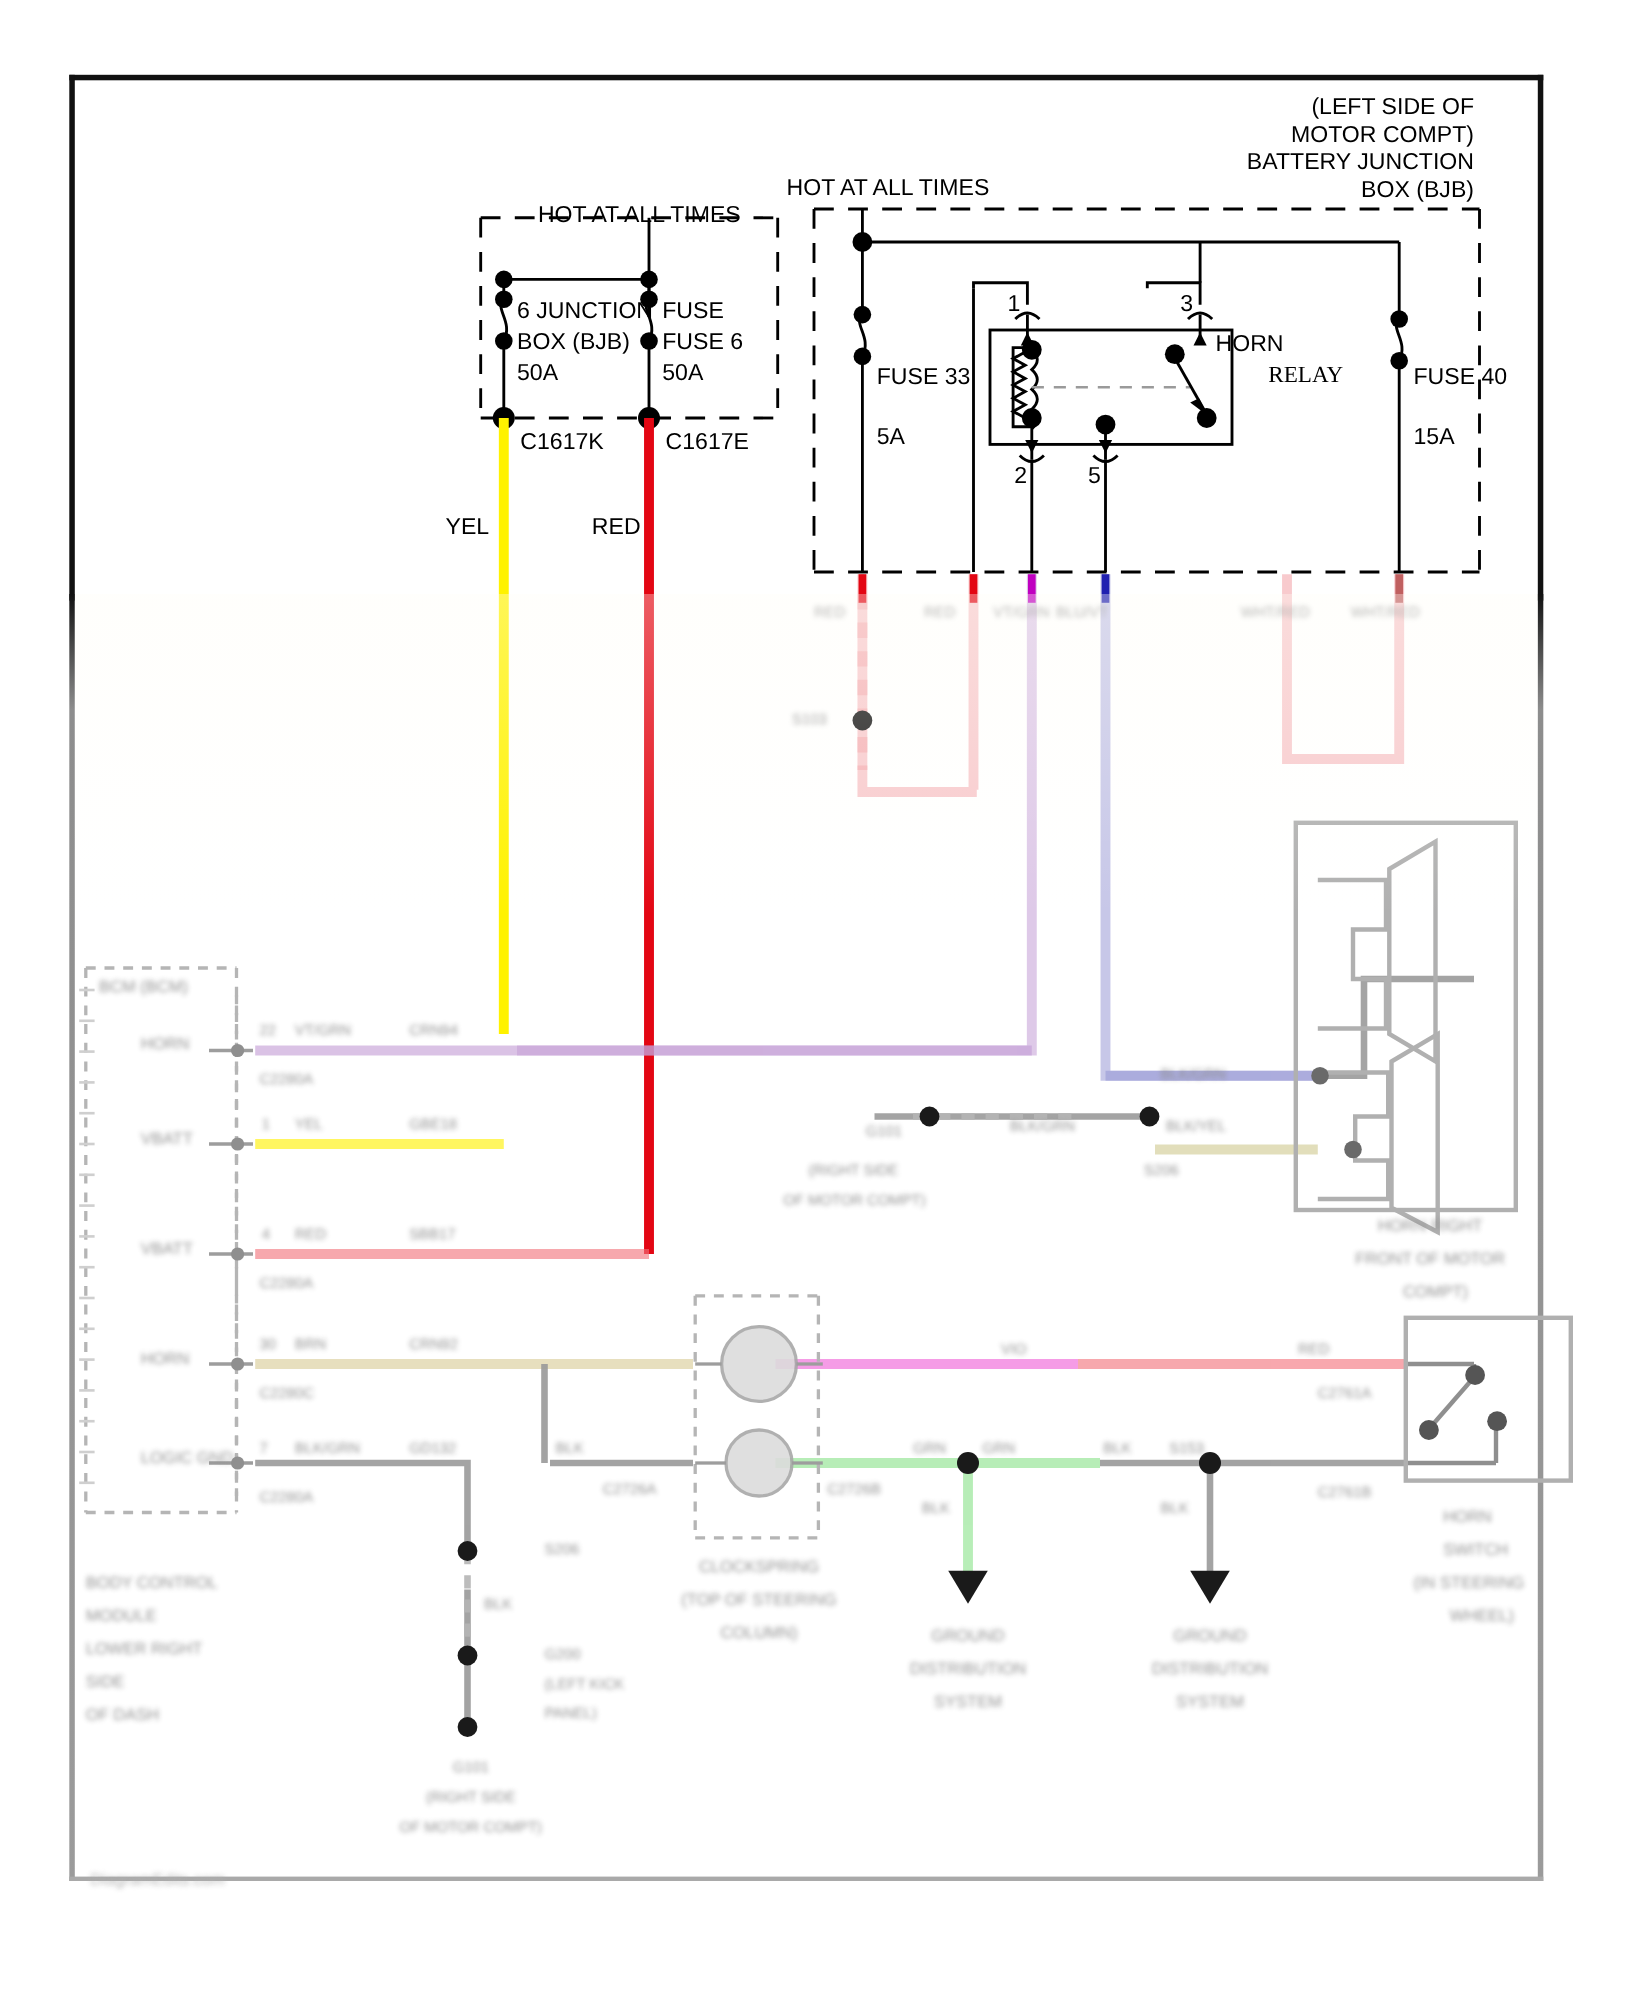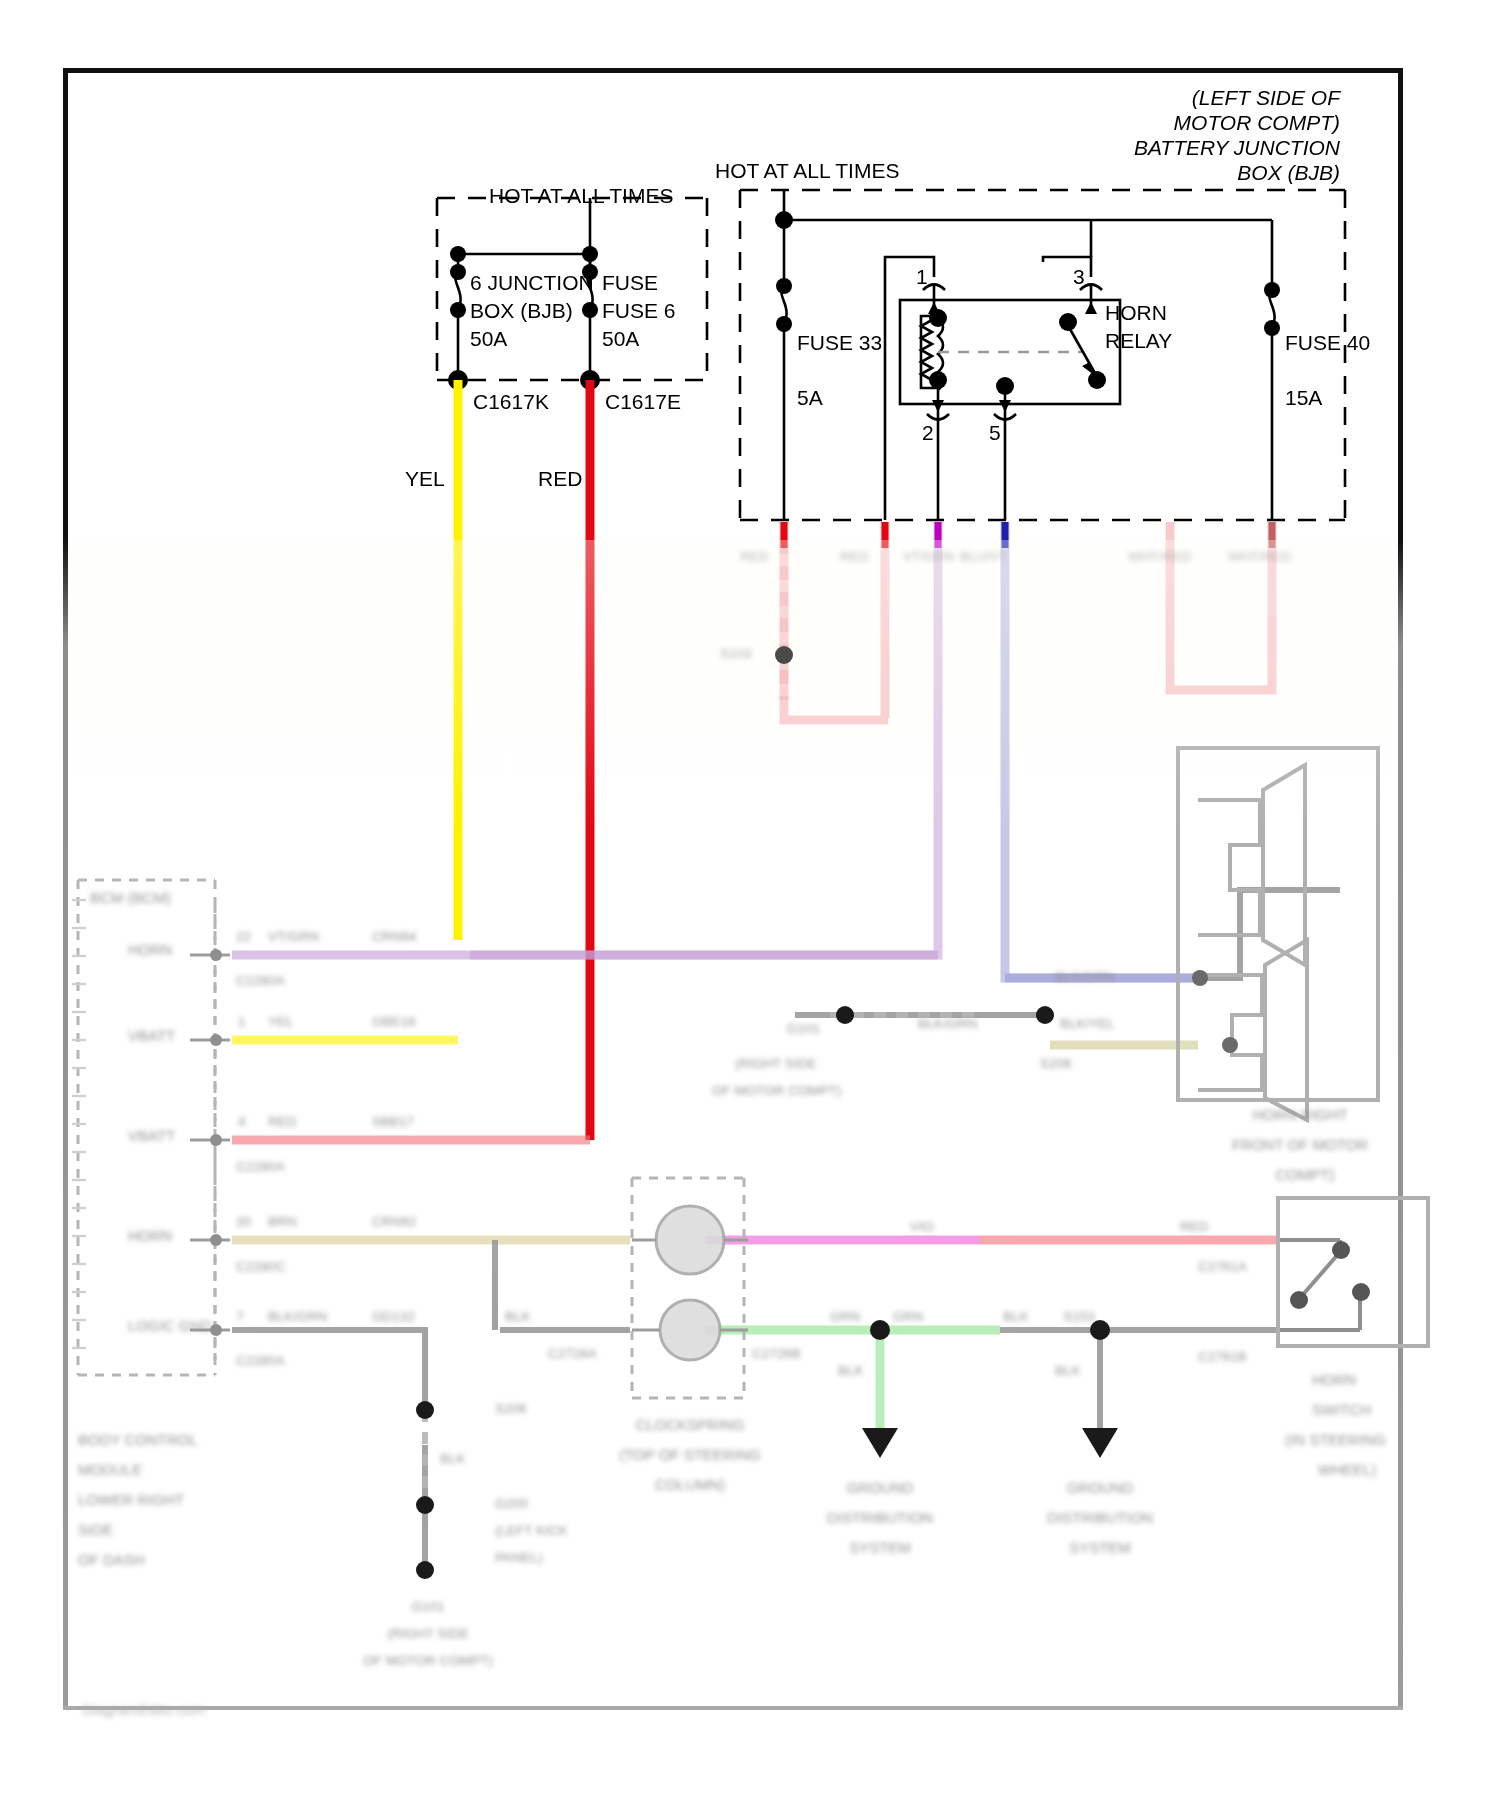--- a/index.html
+++ b/index.html
@@ -21,21 +21,21 @@
      background:linear-gradient(180deg,rgba(255,253,246,.35) 0%,rgba(255,255,255,.0) 25%);
      pointer-events:none;}
 
   
   svg.layer{position:absolute;left:0;top:0;width:1500px;height:1814px;overflow:visible;}
   .lower{opacity:1;}
 
   
   .t{position:absolute;font-family:"Liberation Sans",sans-serif;color:#000;white-space:pre;}
   .t.sharp{font-size:21px;line-height:25px;}
-  .t.r{text-align:right;font-style:italic;}
+  .t.r{text-align:right;}
 
   .blur{position:absolute;font-family:"Liberation Sans",sans-serif;color:#8e8e8e;
         white-space:pre;filter:blur(2.4px);font-size:15px;line-height:19px;opacity:.95;}
   .blur.sm{font-size:13.5px;line-height:17px;}
   .blur.c{text-align:center;}
   .blur.wm{font-size:15px;color:#b0b0b0;filter:blur(2.6px);}
 </style>
 </head>
 <body>
 
@@ -351,21 +351,21 @@
 <span>BATTERY JUNCTION</span>
 <span>BOX (BJB)</span></div>
 
   <div class="t sharp" style="left:797px;top:330px;">FUSE 33</div>
   <div class="t sharp" style="left:797px;top:385px;">5A</div>
 
   <div class="t sharp" style="left:1285px;top:330px;">FUSE 40</div>
   <div class="t sharp" style="left:1285px;top:385px;">15A</div>
 
   <div class="t sharp" style="left:1105px;top:300px;">HORN</div>
-  <div class="t sharp" style="left:1105px;top:328px;">RELAY</div>
+  <div class="t sharp" style="left:1153px;top:328px;font-family:Liberation Serif, serif;">RELAY</div>
 
   <div class="t sharp" style="left:916px;top:264px;">1</div>
   <div class="t sharp" style="left:1073px;top:264px;">3</div>
   <div class="t sharp" style="left:922px;top:420px;">2</div>
   <div class="t sharp" style="left:989px;top:420px;">5</div>
 
   <div class="blur sm" style="left:740px;top:548px;">RED</div>
   <div class="blur sm" style="left:840px;top:548px;">RED</div>
   <div class="blur sm" style="left:903px;top:548px;">VT/GRN</div>
   <div class="blur sm" style="left:960px;top:548px;">BLU/VT</div>

